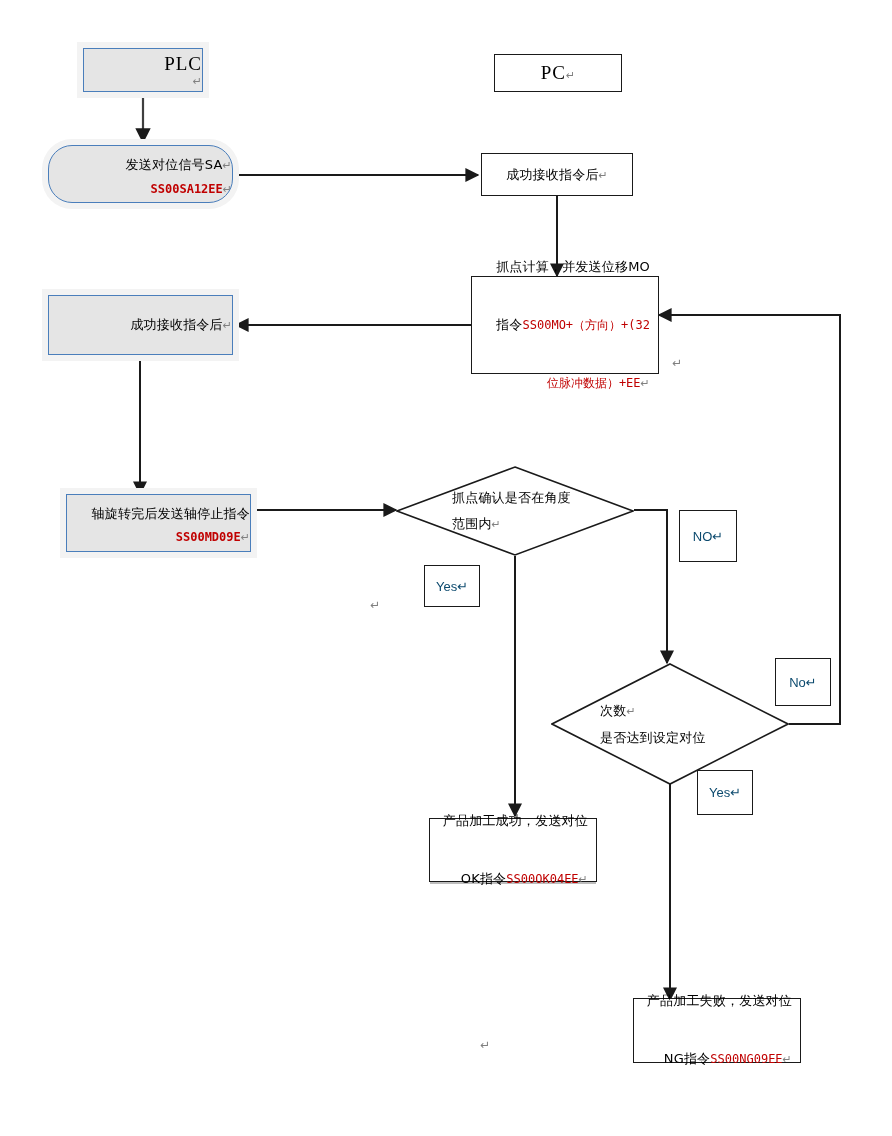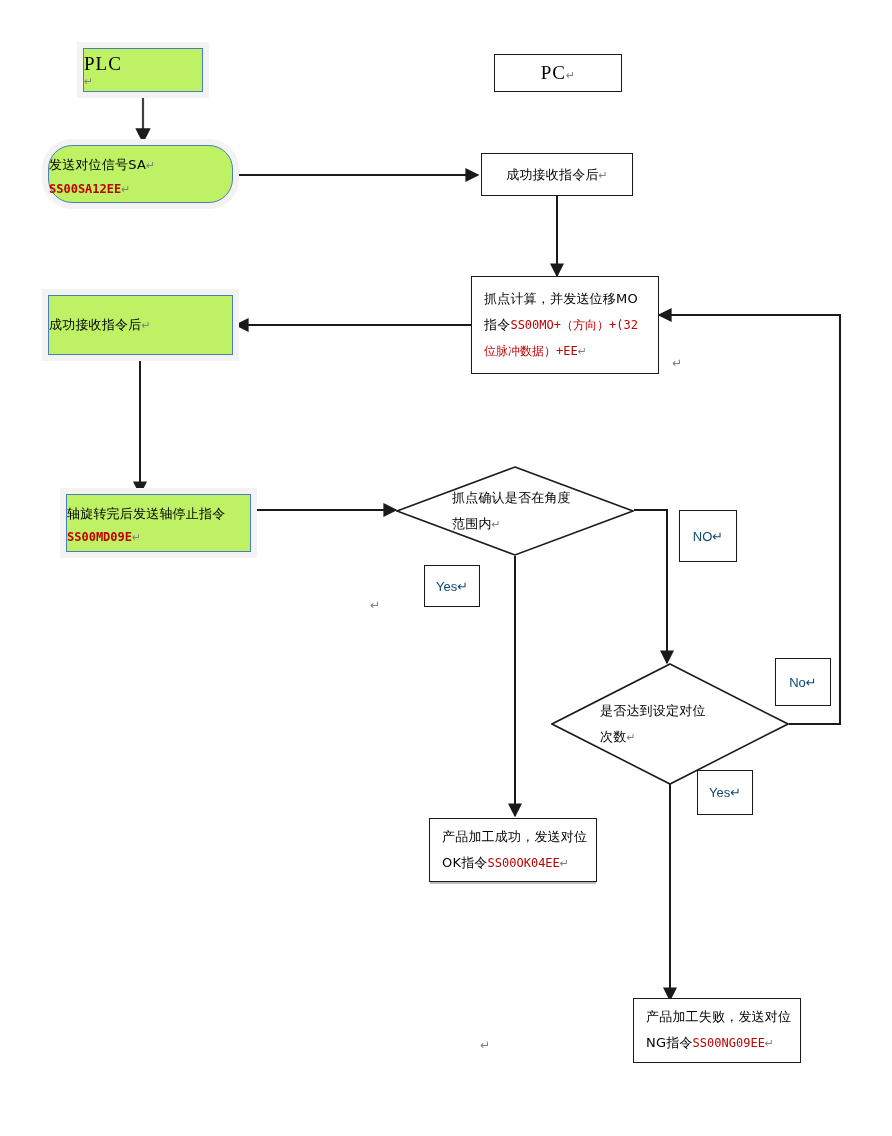--- a/index.html
+++ b/index.html
@@ -16,47 +16,48 @@
     height: 1136px;
     background: #ffffff;
     overflow: hidden;
   }
   .node {
     position: absolute;
     box-sizing: border-box;
   }
   
   .box-blue {
-    background: #bef264;
+    background: #e5e5e5;
     border: 1px solid #4A7EBB;
     box-shadow: 0 0 0 6px #f3f3f3;
     display: flex;
     flex-direction: column;
-    align-items: flex-start;
+    align-items: flex-end;
     justify-content: center;
     text-align: center;
     color: #000000;
   }
   
   .box-white {
     background: #ffffff;
     border: 1px solid #1a1a1a;
     display: flex;
     flex-direction: column;
     justify-content: center;
     color: #000000;
   }
   .box-white.centered {
     align-items: center;
     text-align: left;
   }
   .box-white.leftpad {
     padding-left: 12px;
     padding-right: 8px;
-    text-align: left;
+    text-align: right;
+    gap: 32px;
   }
   .line-cn {
     font-family: "DejaVu Sans", "Liberation Sans", sans-serif;
     font-size: 13px;
     line-height: 26px;
     letter-spacing: 0.2px;
     white-space: nowrap;
   }
   .line-title {
     font-family: "Liberation Serif", "DejaVu Serif", serif;
@@ -220,22 +221,22 @@
 
   <div class="label-box" style="left:679px; top:510px; width:58px; height:52px;">
     <span>NO↵</span>
   </div>
 
   <div class="diamond-wrap" style="left:551px; top:663px; width:238px; height:122px;">
     <svg width="238" height="122" viewBox="0 0 238 122" xmlns="http://www.w3.org/2000/svg">
       <polygon points="119,1 237,61 119,121 1,61" fill="#ffffff" stroke="#1a1a1a" stroke-width="1.6"></polygon>
     </svg>
     <div class="diamond-text">
+      <span class="line-cn" style="padding-left:49px;"><span>次数</span><span class="pilcrow">↵</span></span>
       <span class="line-cn" style="padding-left:49px;">是否达到设定对位</span>
-      <span class="line-cn" style="padding-left:49px;"><span>次数</span><span class="pilcrow">↵</span></span>
     </div>
   </div>
 
   <div class="label-box" style="left:775px; top:658px; width:56px; height:48px;">
     <span>No↵</span>
   </div>
 
   <div class="label-box" style="left:697px; top:770px; width:56px; height:45px;">
     <span>Yes↵</span>
   </div>

